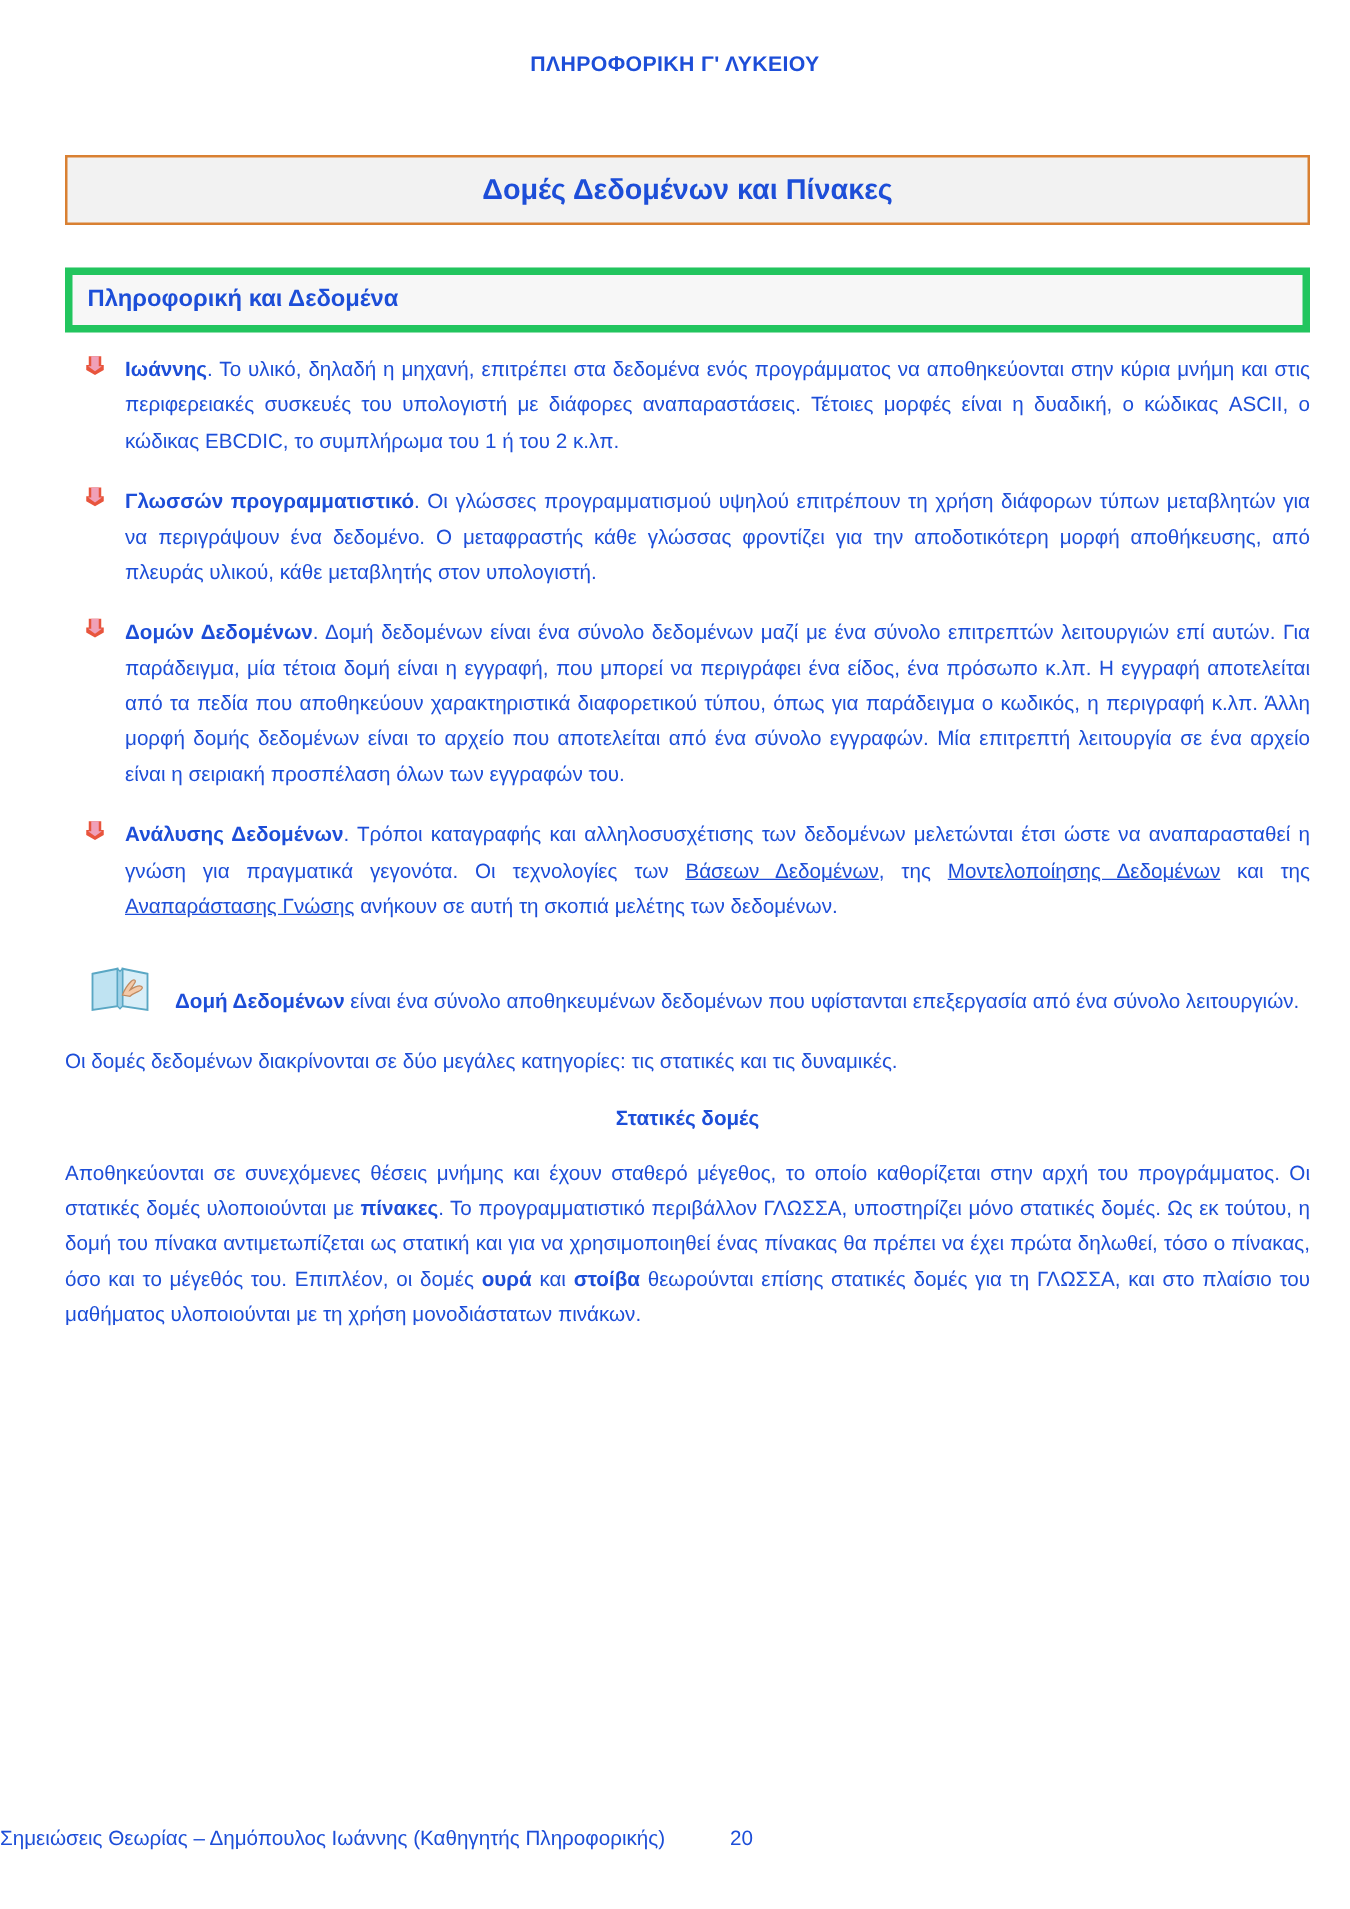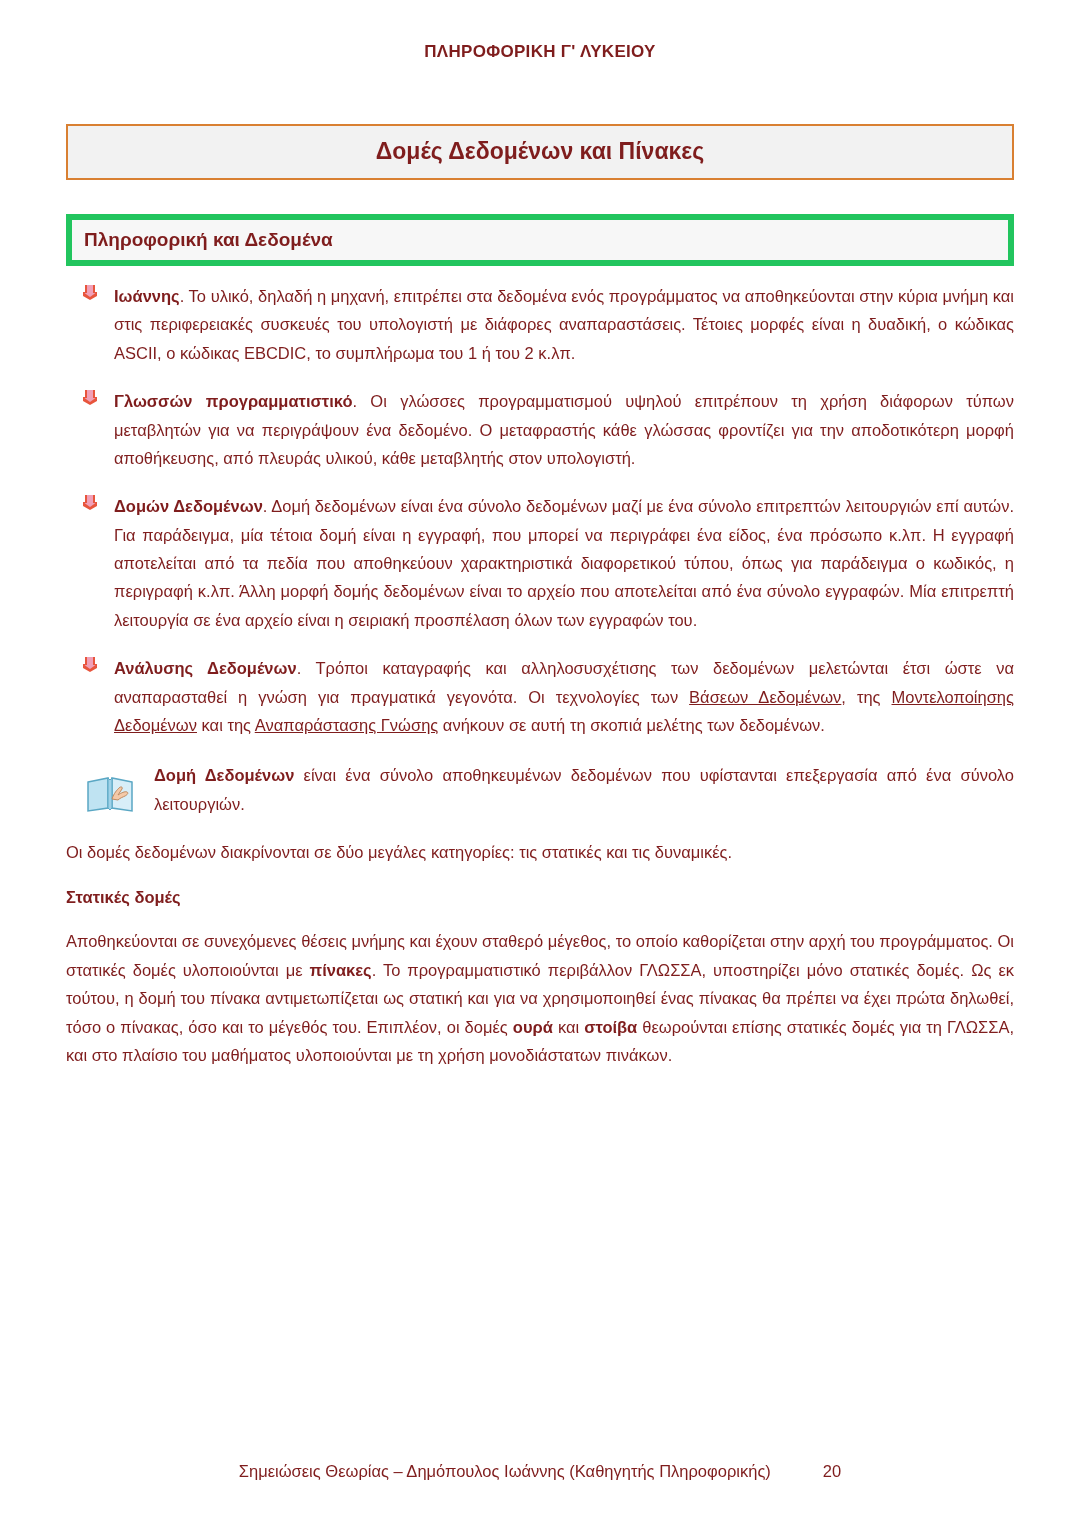--- a/index.html
+++ b/index.html
@@ -6,34 +6,35 @@
     margin: 0;
     padding: 0;
     background: #ffffff;
   }
   .page {
     width: 1080px;
     height: 1527px;
     position: relative;
     background: #ffffff;
     font-family: "Liberation Sans", sans-serif;
-    color: #7f1d1d;
+    color: #1d4ed8;
     box-sizing: border-box;
     overflow: hidden;
   }
   .header {
     text-align: center;
     font-size: 17px;
     font-weight: bold;
     letter-spacing: 0.3px;
     padding-top: 42px;
   }
   .content {
-    padding: 0 66px;
+    padding: 0 32px;
     box-sizing: border-box;
+    margin-left: 20px;
   }
   .title-box {
     margin-top: 62px;
     border: 2px solid #d98032;
     background: #f2f2f2;
     text-align: center;
     padding: 12px 0 13px 0;
     font-size: 23px;
     font-weight: bold;
   }
@@ -97,27 +98,27 @@
   .note-text {
     font-size: 16.5px;
     line-height: 1.72;
     text-align: justify;
     flex: 1;
   }
   .sub-head {
     font-size: 16.5px;
     font-weight: bold;
     margin-top: 22px;
+    text-align: center;
   }
   .footer {
     position: absolute;
     left: 0;
     right: 0;
     bottom: 46px;
-    text-align: center;
     font-size: 16.5px;
   }
   .footer .pg {
     display: inline-block;
     margin-left: 52px;
   }
 </style>
 </head>
 <body>
 

